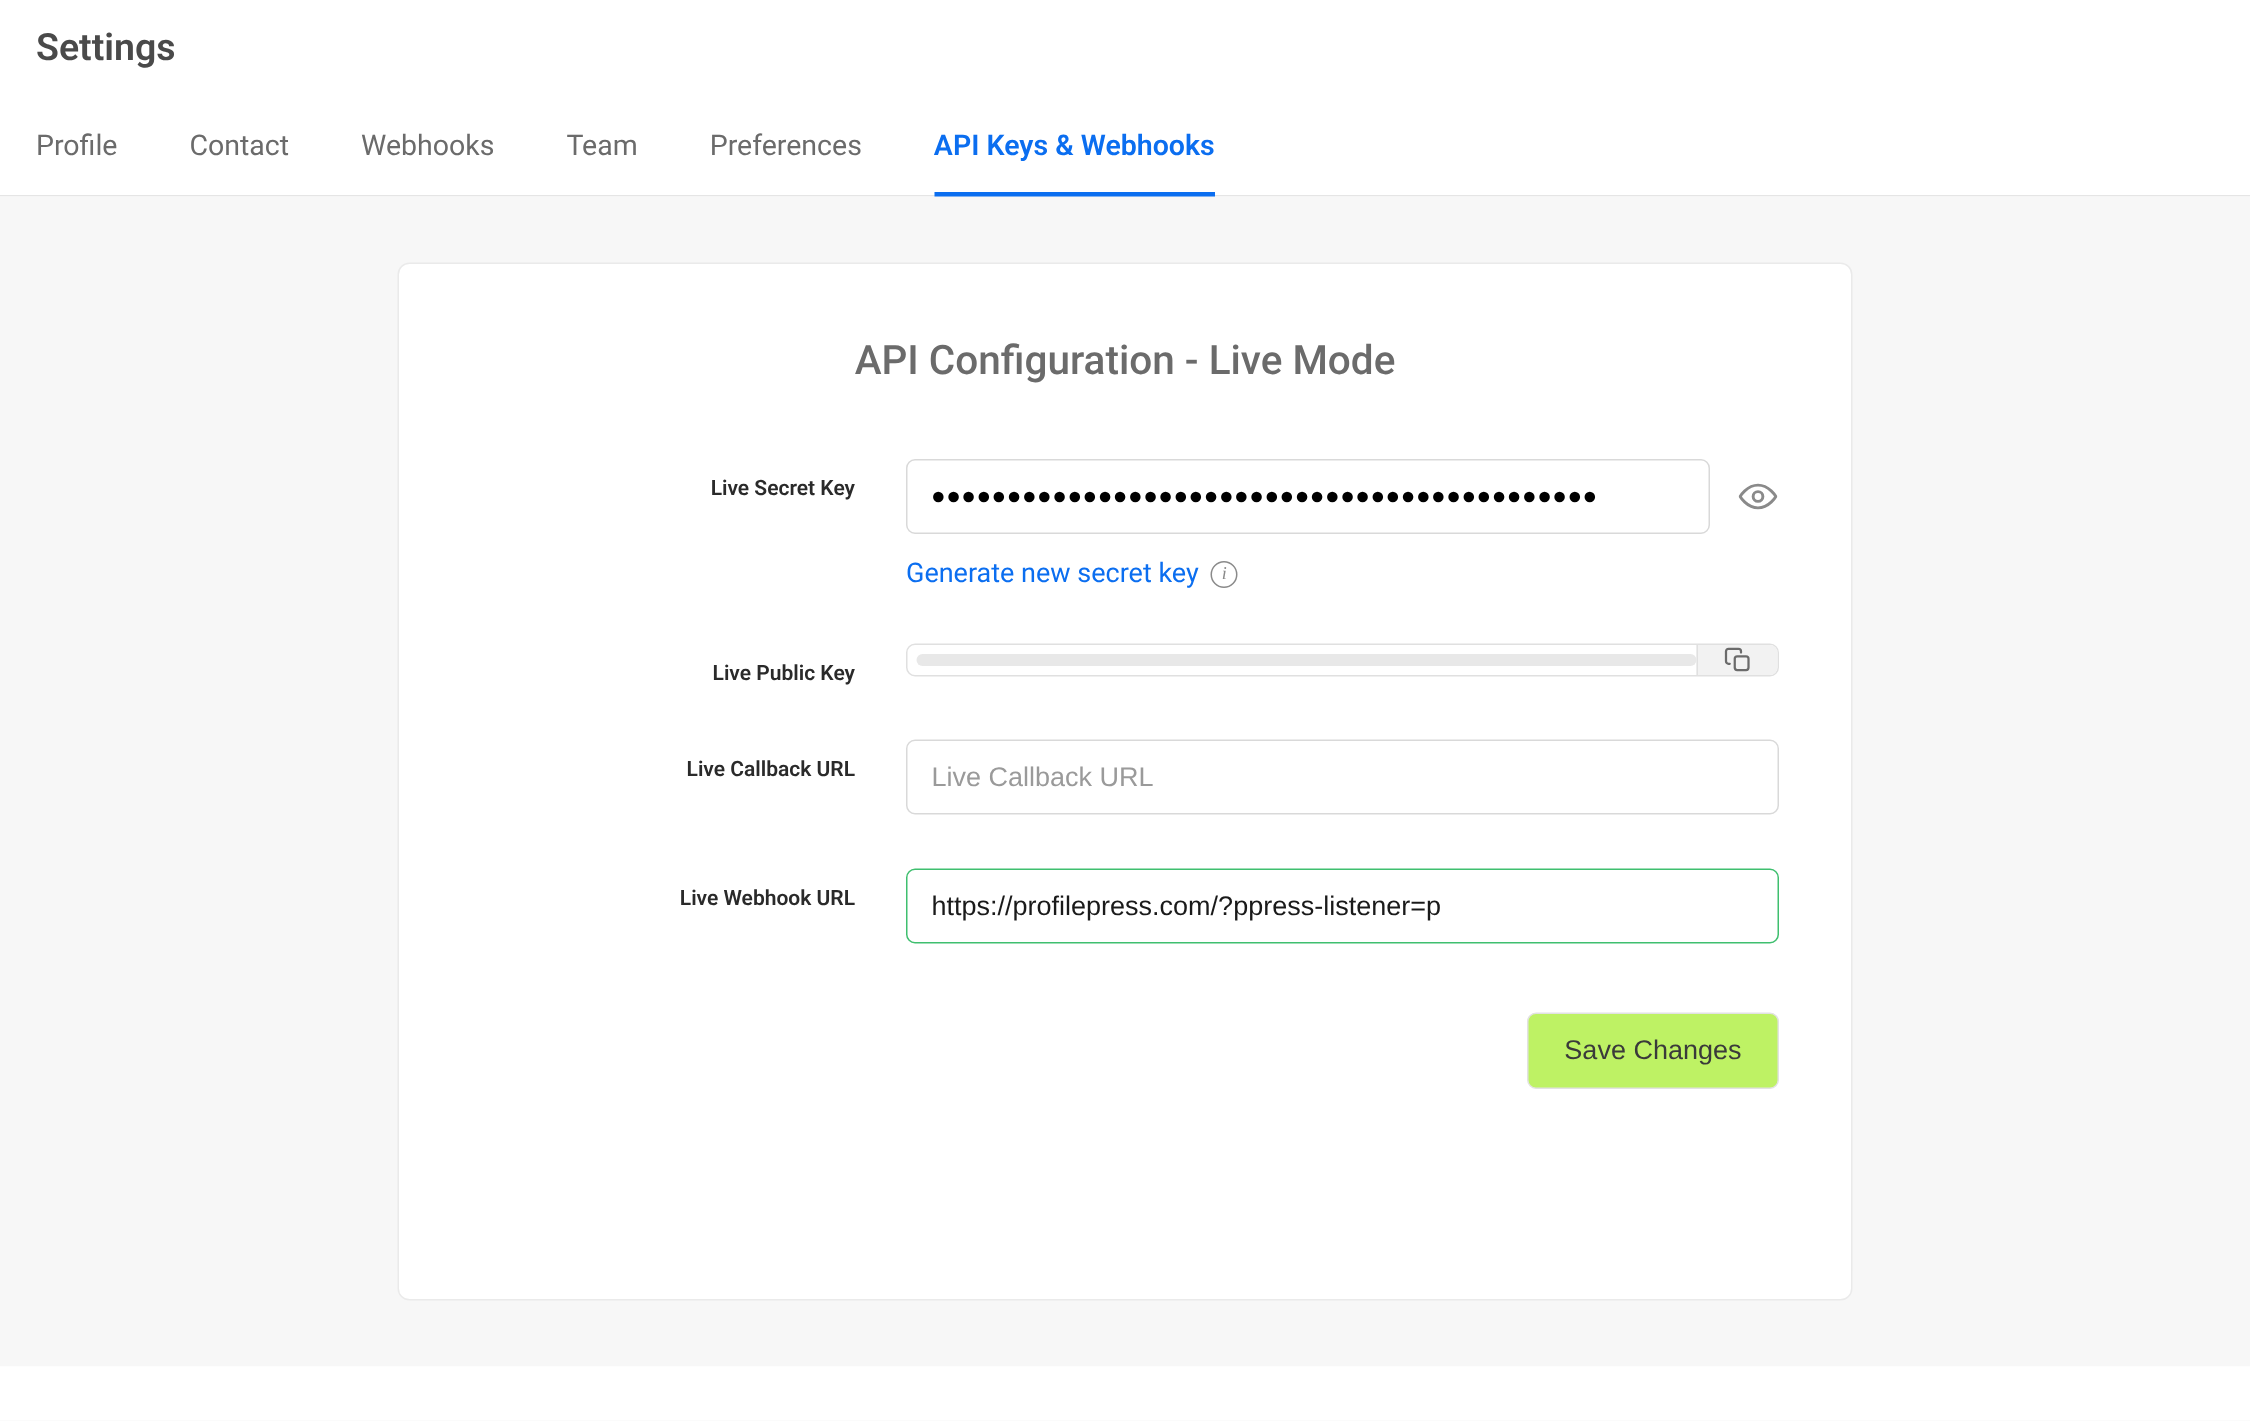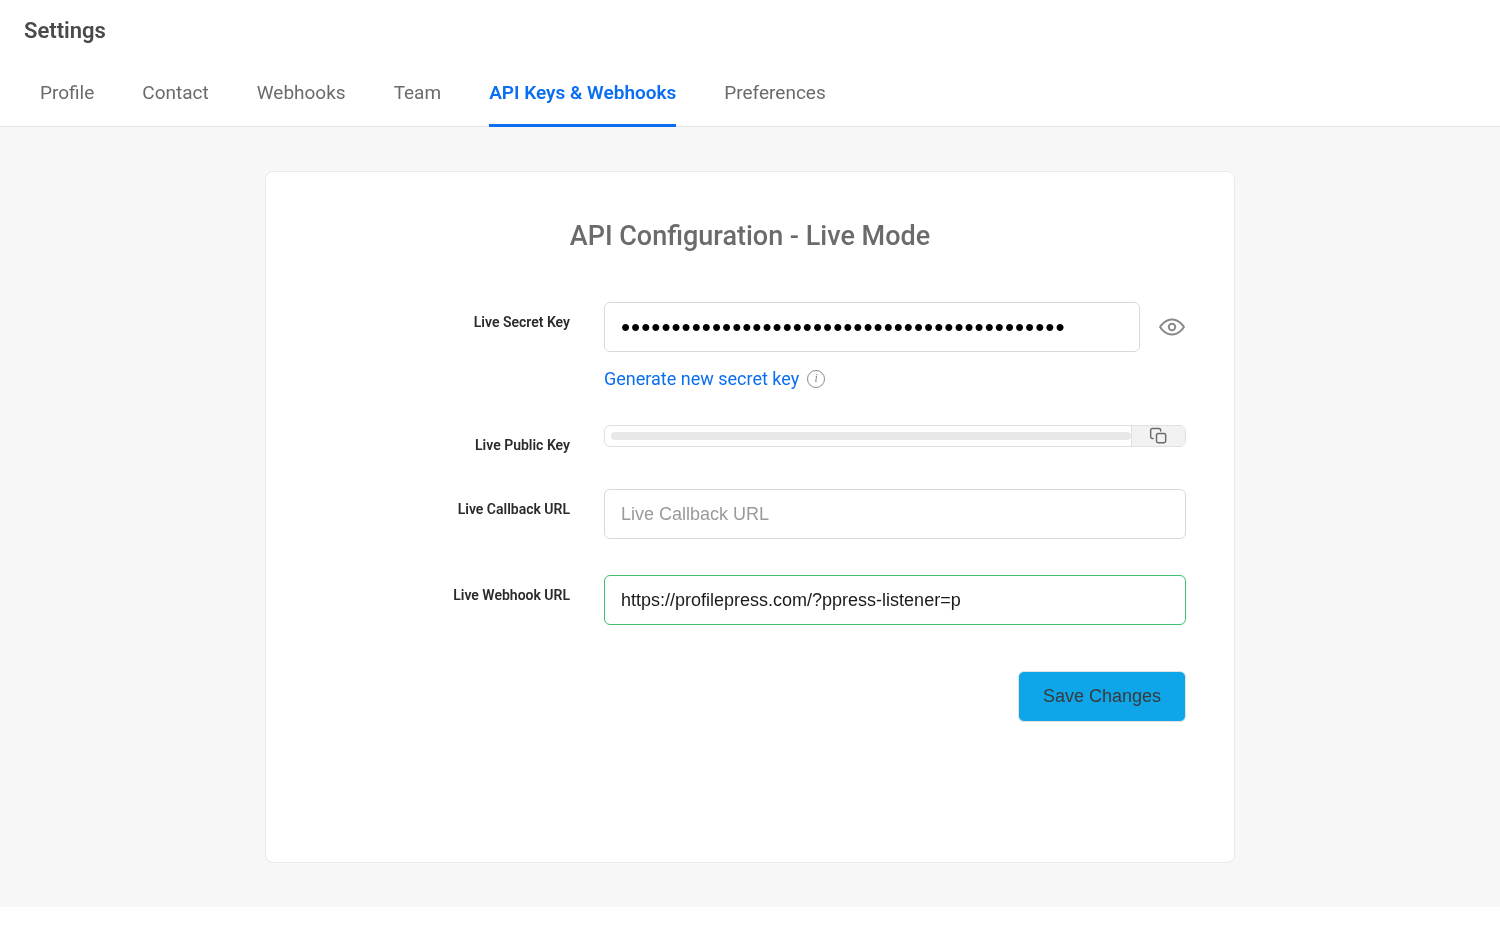--- a/index.html
+++ b/index.html
@@ -3,29 +3,29 @@
 <meta charset="utf-8">
 <style>
   * { box-sizing: border-box; margin: 0; padding: 0; }
   body {
     font-family: -apple-system, BlinkMacSystemFont, "Segoe UI", Roboto, Helvetica, Arial, sans-serif;
     background: #ffffff;
     color: #1a1a1a;
     font-size: 16px;
   }
   .page-title {
-    font-size: 22px;
+    font-size: 25px;
     font-weight: 600;
     color: #4a4a4a;
     padding: 18px 20px 20px 24px;
   }
   .tabs {
     display: flex;
     gap: 48px;
-    padding: 0 40px;
+    padding: 0 24px;
     border-bottom: 1px solid #e5e5e5;
   }
   .tab {
     padding: 18px 0 22px 0;
     font-size: 19px;
     color: #6b6b6b;
     cursor: pointer;
     position: relative;
   }
   .tab.active {
@@ -154,42 +154,42 @@
     cursor: pointer;
     color: #6b6b6b;
   }
   .copy-btn svg { width: 20px; height: 20px; }
   .actions {
     display: flex;
     justify-content: flex-end;
     margin-top: 10px;
   }
   .save-btn {
-    background: #0ea5e9;
+    background: #bef264;
     border: 1px solid #e2e2e2;
     border-radius: 6px;
     padding: 14px 24px;
     font-size: 18px;
     color: #3a3a3a;
     font-weight: 500;
     cursor: pointer;
   }
 </style>
 </head>
 <body>
 
 <div class="page-title">Settings</div>
 
 <div class="tabs">
   <div class="tab">Profile</div>
   <div class="tab">Contact</div>
   <div class="tab">Webhooks</div>
   <div class="tab">Team</div>
+  <div class="tab">Preferences</div>
   <div class="tab active">API Keys &amp; Webhooks</div>
-  <div class="tab">Preferences</div>
 </div>
 
 <div class="content-area">
   <div class="card">
     <div class="card-title">API Configuration - Live Mode</div>
 
     <div class="form-row">
       <div class="form-label">Live Secret Key</div>
       <div class="form-field">
         <div class="input-wrap">

